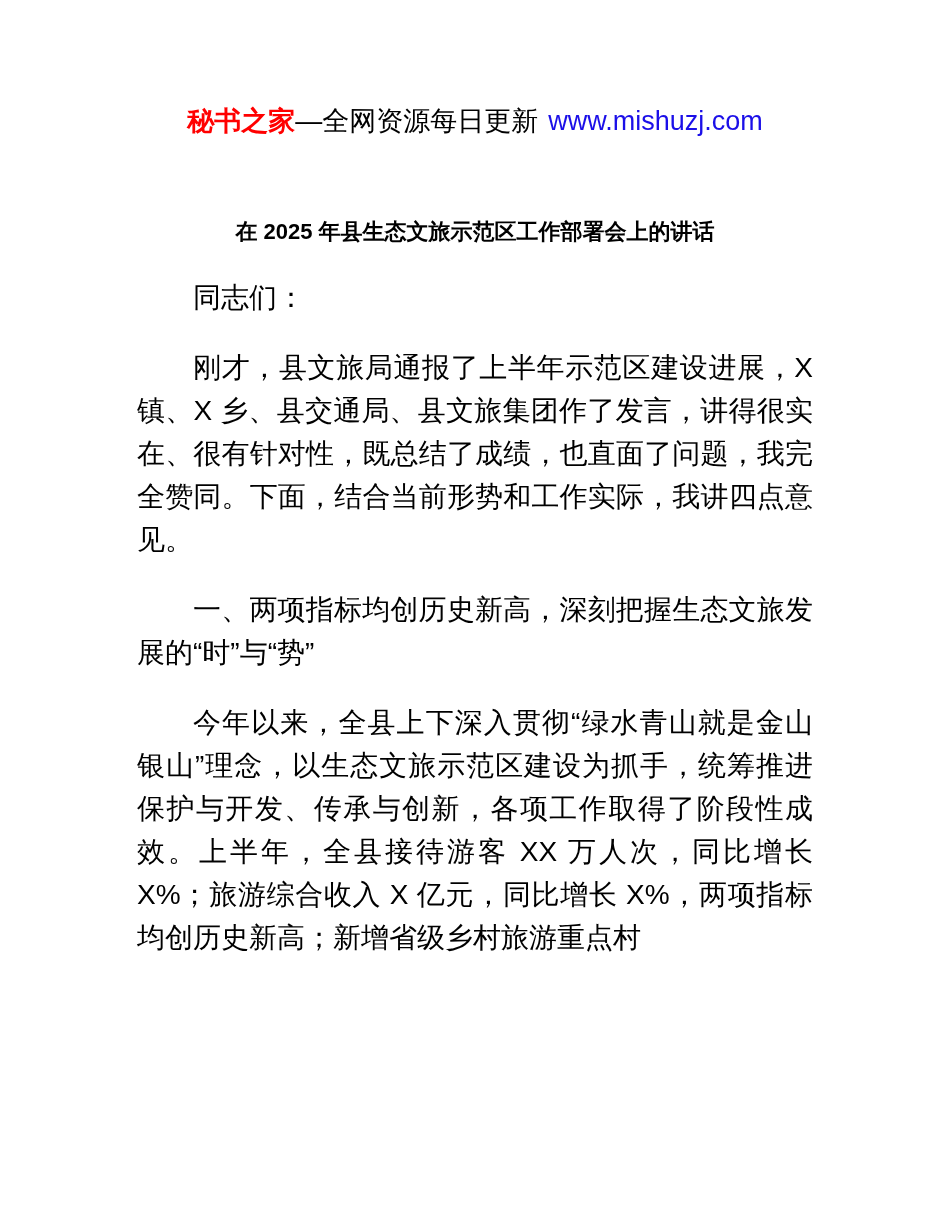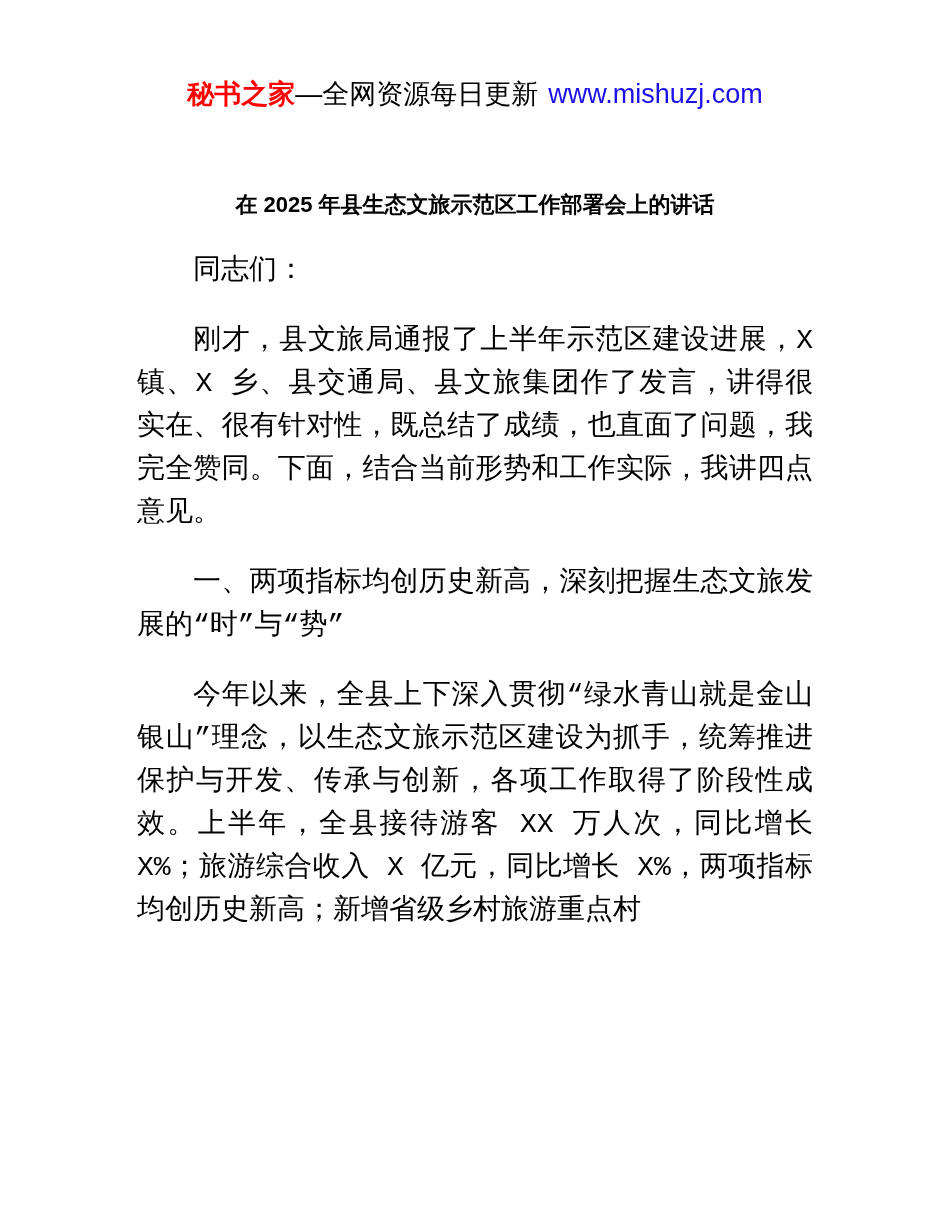--- a/index.html
+++ b/index.html
@@ -12,20 +12,21 @@
     font-family: "Liberation Sans", "DejaVu Sans", sans-serif;
     overflow: hidden;
     box-sizing: border-box;
   }
   .site-header {
     padding-top: 77px;
     text-align: center;
     font-size: 27px;
     line-height: 34px;
     white-space: nowrap;
+    margin-top: 27px;
   }
   .site-header .brand {
     color: #ff0000;
     font-weight: bold;
   }
   .site-header .sep {
     color: #000000;
   }
   .site-header .tagline {
     color: #000000;
@@ -45,21 +46,20 @@
   .content {
     margin: 16px 137px 0 137px;
     font-size: 28px;
     line-height: 43px;
     text-align: justify;
     color: #000000;
   }
   .content p {
     margin: 27px 0 0 0;
     text-indent: 2em;
-    font-family: Liberation Mono, monospace;
   }
   .content p:first-child {
     margin-top: 0;
   }
 </style>
 </head>
 <body>
 
 <div class="page">
 

